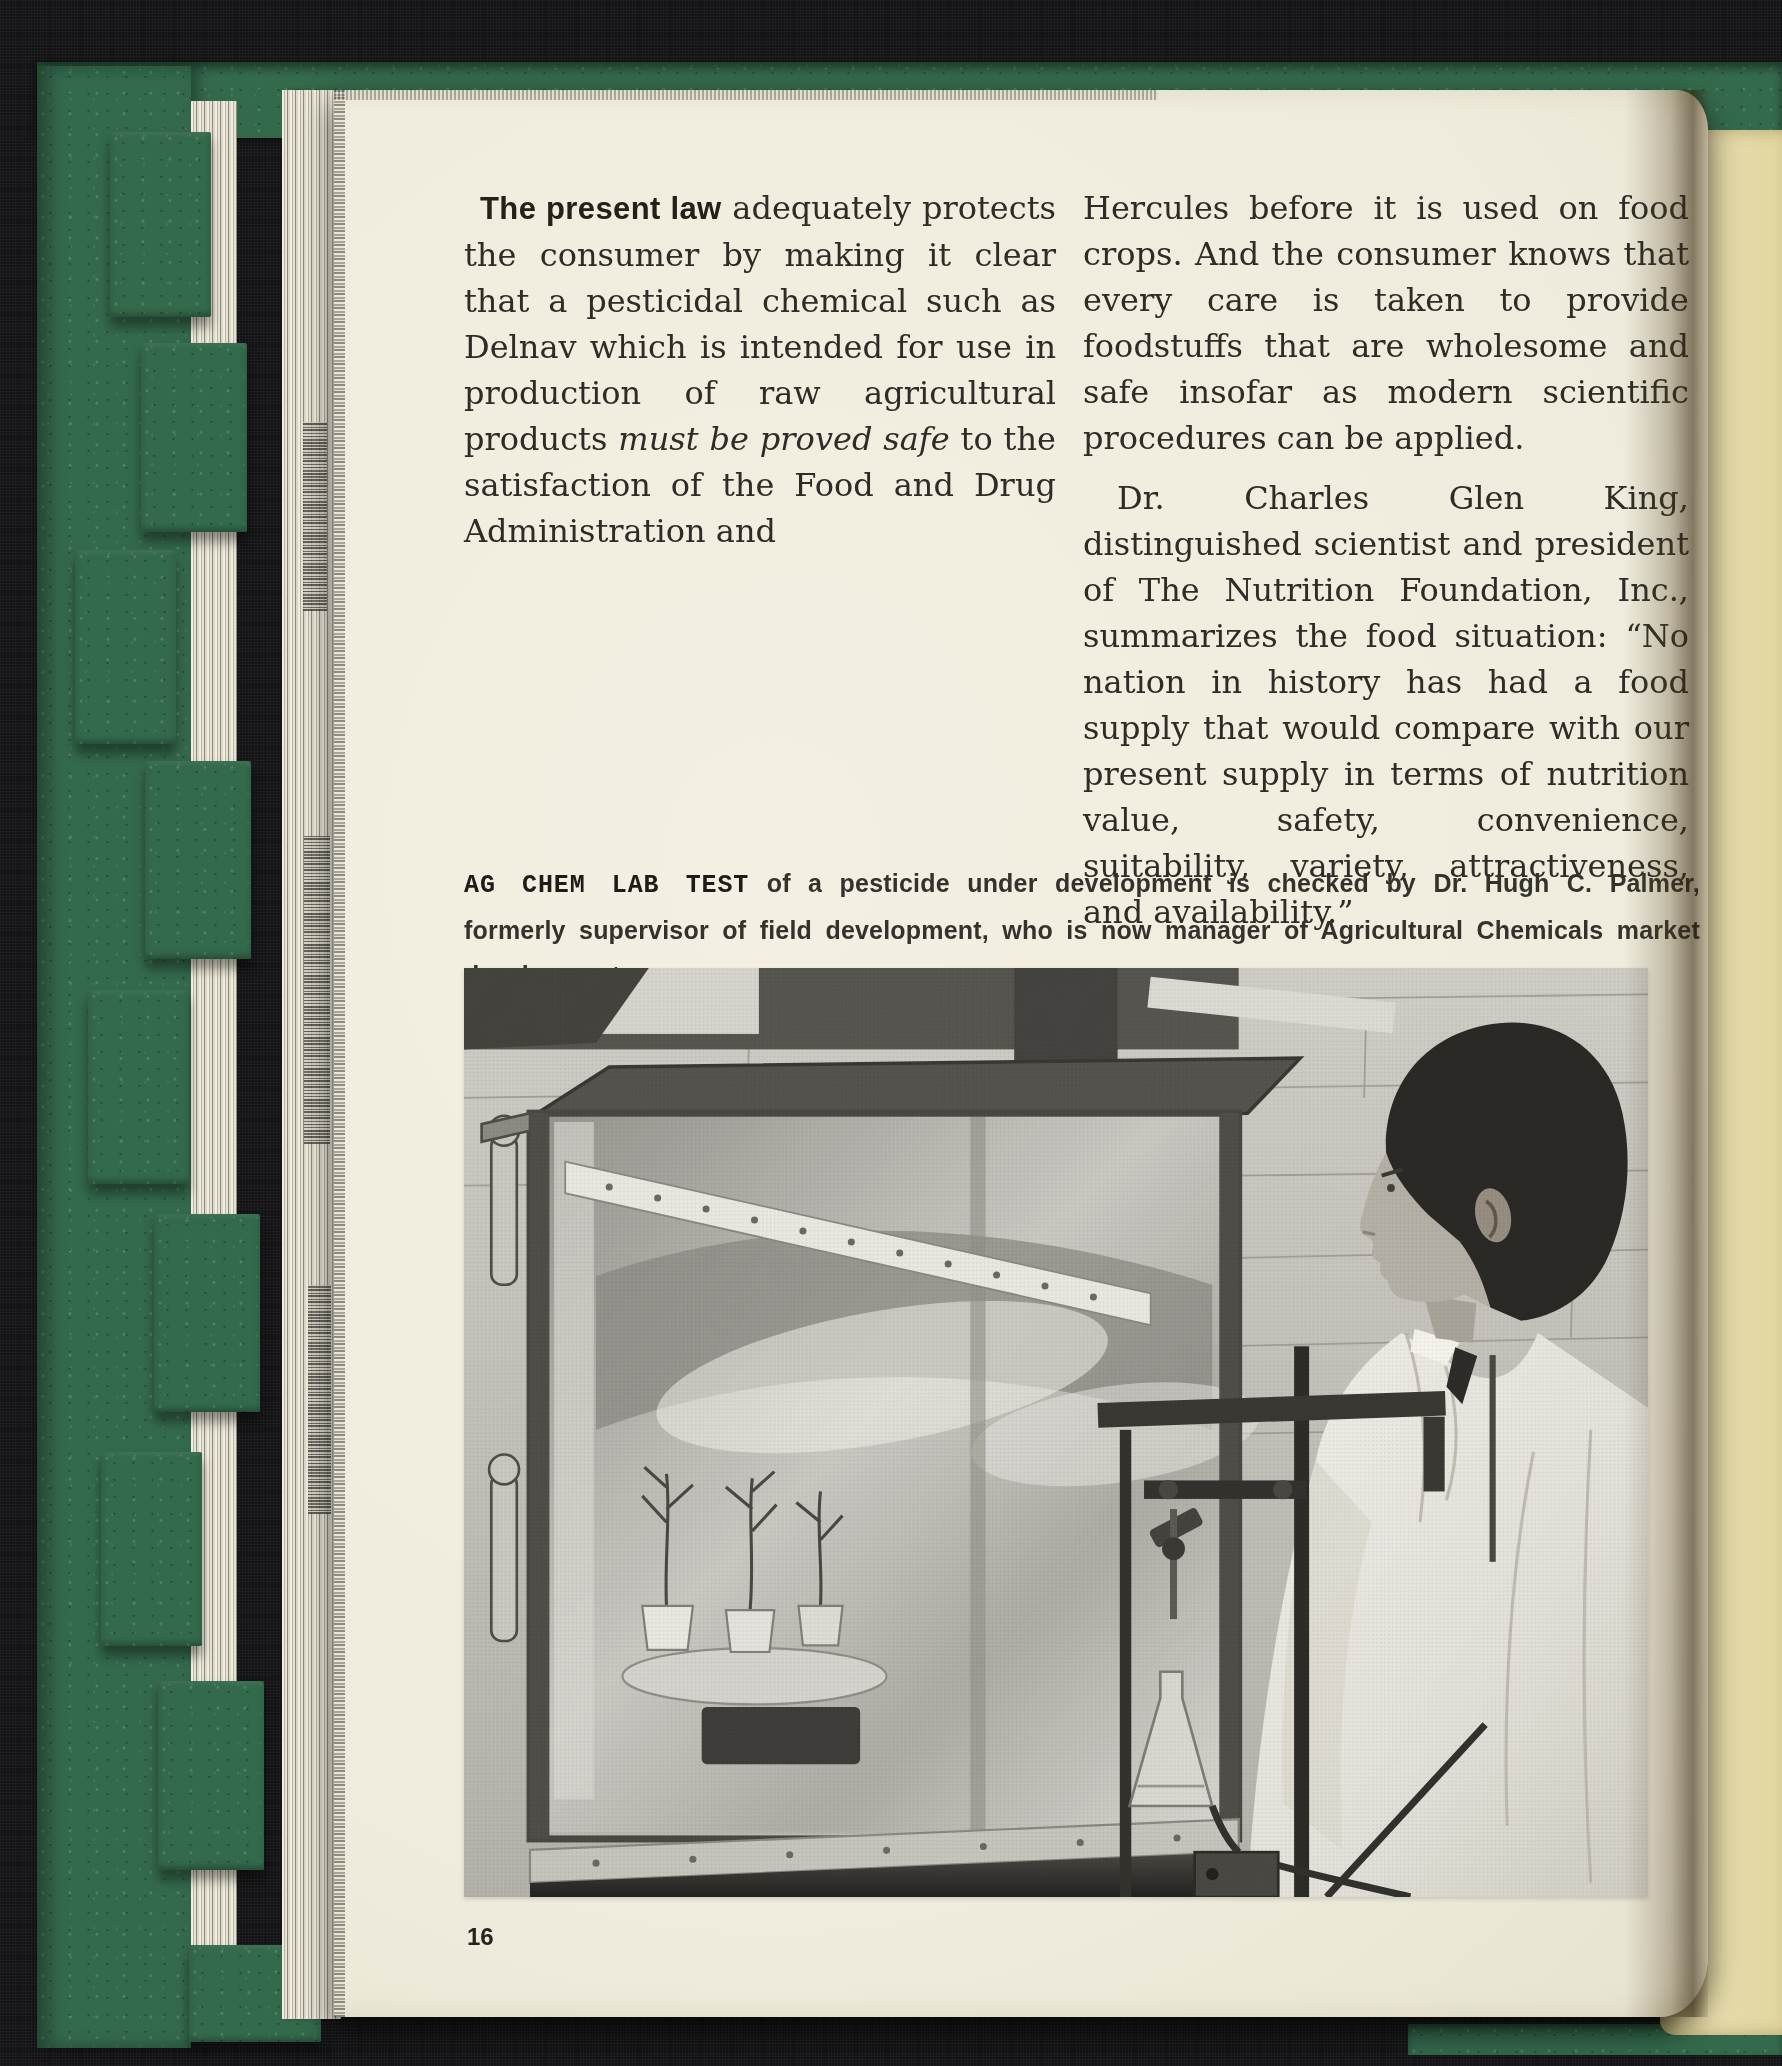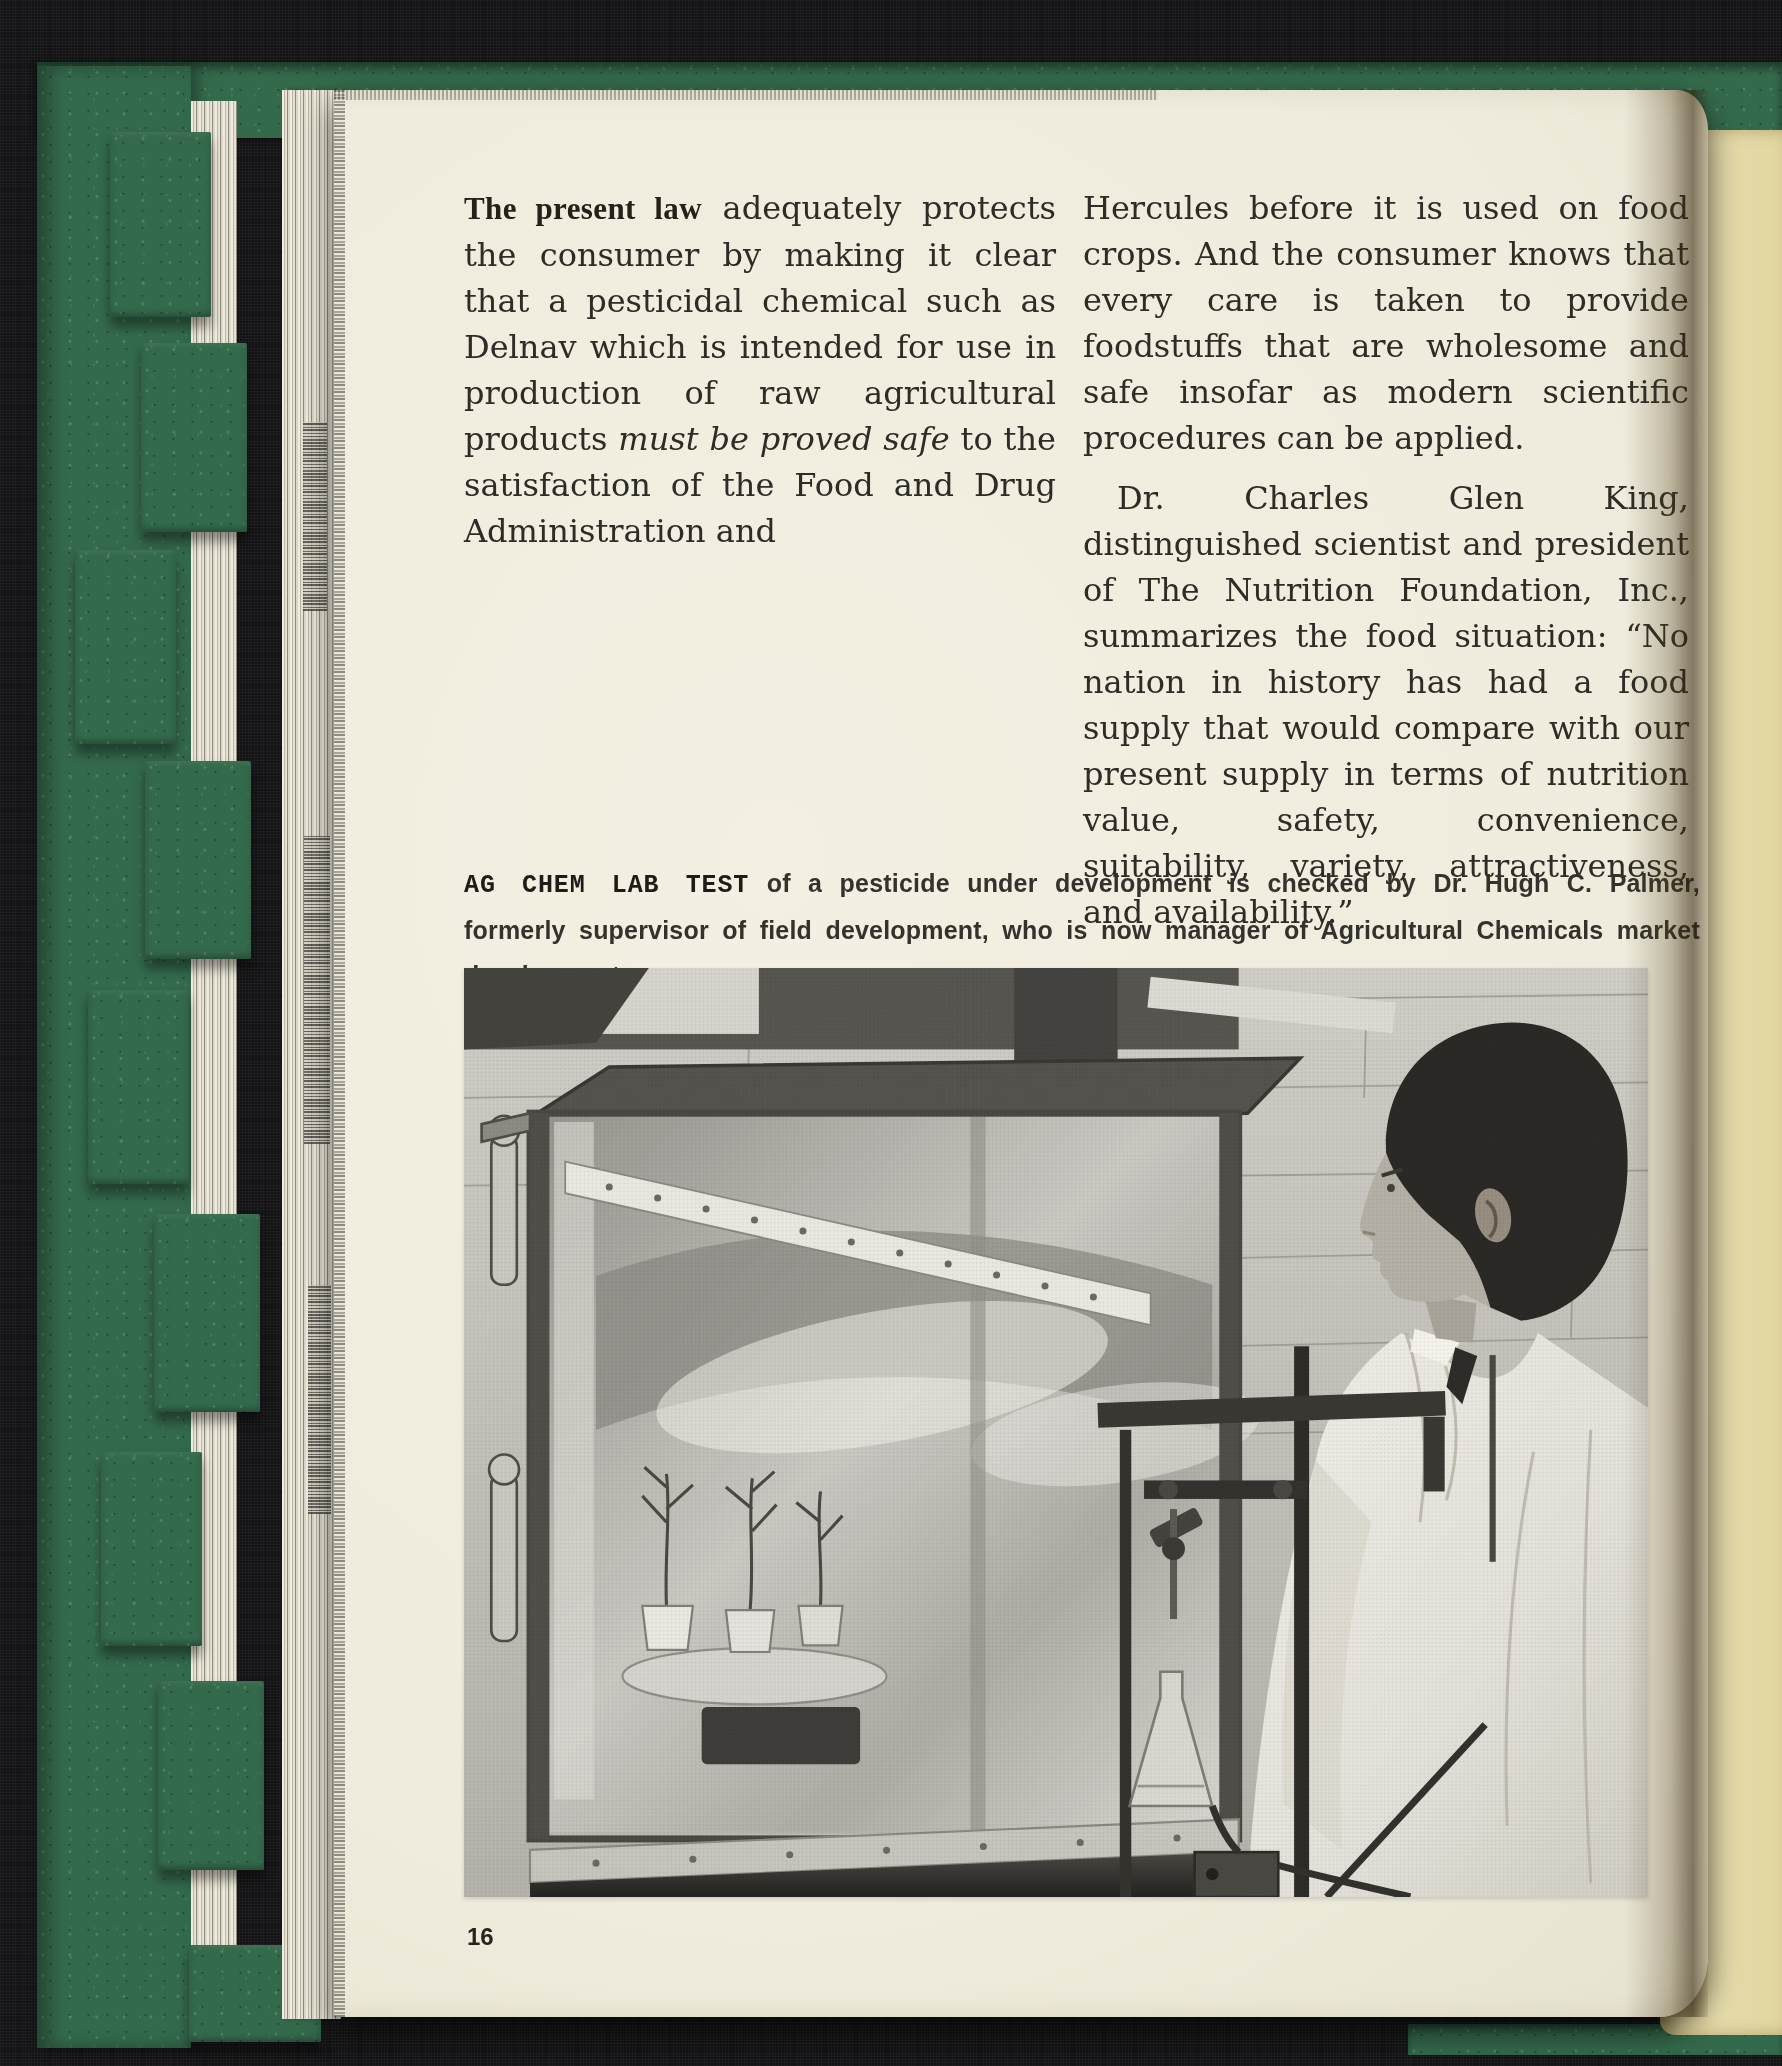--- a/index.html
+++ b/index.html
@@ -59,21 +59,21 @@
     background:linear-gradient(90deg, rgba(70,50,15,0) 0, rgba(80,60,25,.28) 55%, rgba(45,30,8,.5) 82%, rgba(70,50,15,.1) 100%);
     pointer-events:none;}
   
   .col{position:absolute;top:95px;text-align:justify;color:var(--ink);
     font-family:"DejaVu Serif", serif;font-size:32px;line-height:46px;}
   .col p{margin:0;}
   .col p + p{margin-top:14px;}
   .col-left{left:130px;width:592px;}
   .col-right{left:749px;width:606px;}
   .indent{text-indent:34px;}
-  .lead-bold{font-family:Liberation Serif, serif;font-weight:bold;font-size:31px;letter-spacing:0.4px;color:#232119;}
+  .lead-bold{font-family:Liberation Sans, sans-serif;font-weight:bold;font-size:31px;letter-spacing:0.4px;color:#232119;margin-left:16px;}
   .em{font-style:italic;}
   .caption{position:absolute;left:130px;top:771px;width:1236px;margin:0;
     font-family:"Liberation Sans", sans-serif;font-weight:bold;font-size:25px;line-height:45px;
     color:#34322c;word-spacing:4px;letter-spacing:0.2px;text-align:justify;}
   .cap-lead{color:#1d1c18;letter-spacing:0.9px;font-family:Liberation Mono, monospace;}
   .page-number{position:absolute;left:133px;top:1833px;margin:0;
     font-family:"Liberation Sans", sans-serif;font-weight:bold;font-size:24px;color:#26241f;}
   
   .photo{position:absolute;left:130px;top:878px;width:1184px;height:929px;
     box-shadow:0 1.8px 4.4px rgba(0,0,0,.15);}

